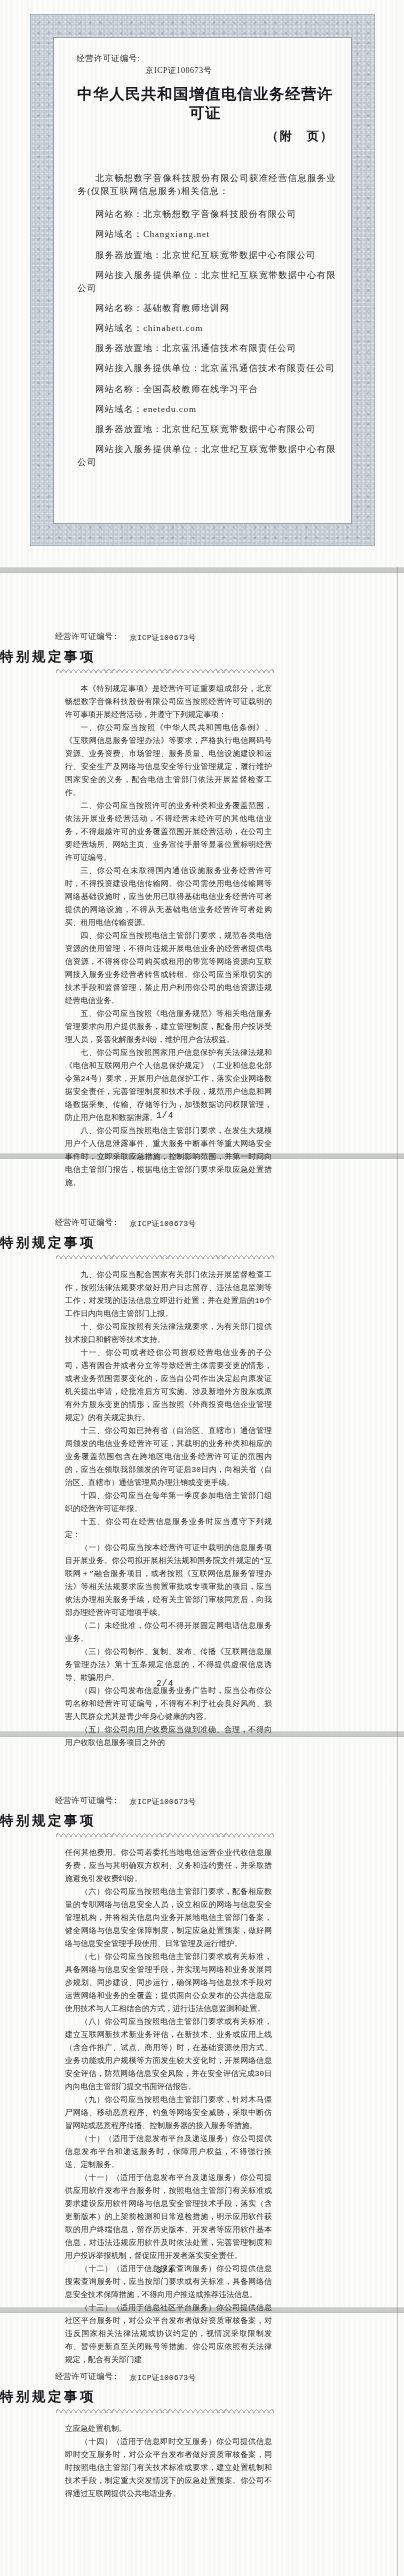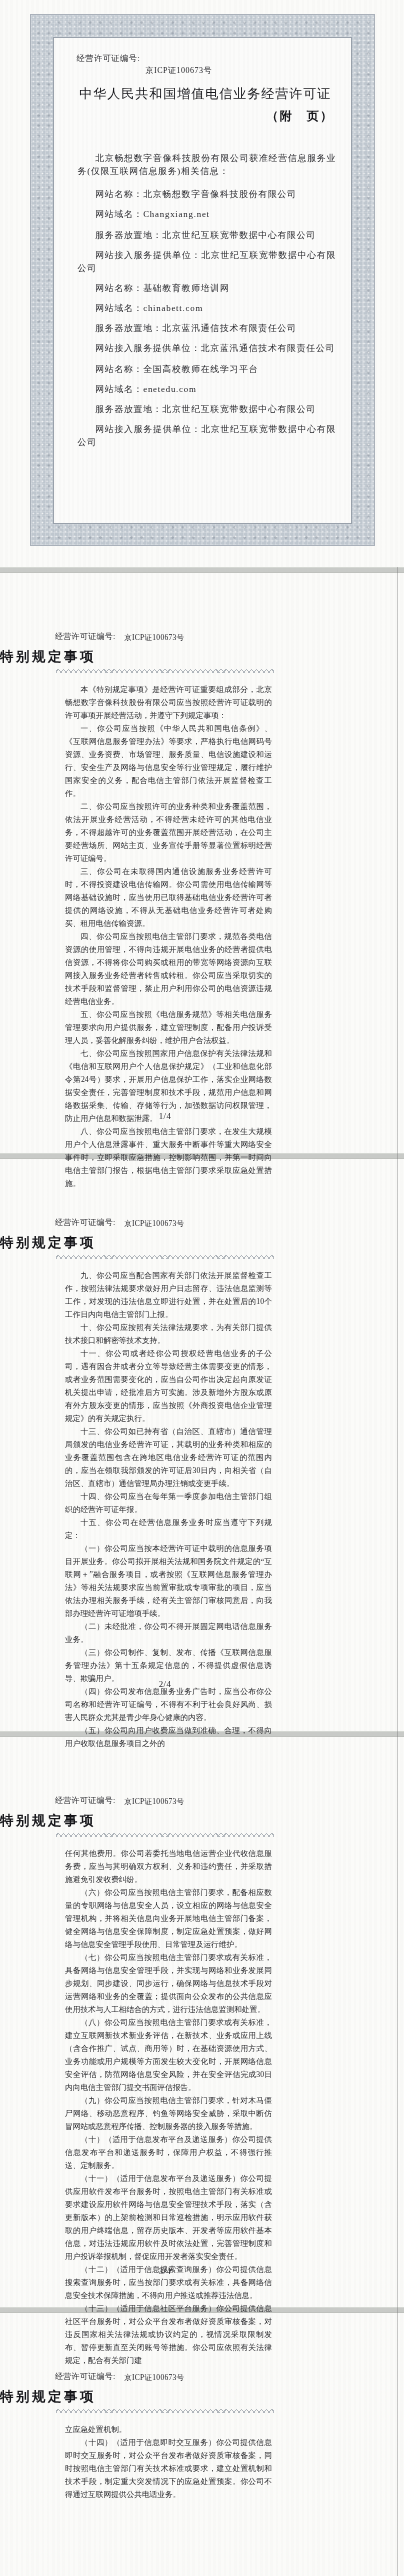--- a/index.html
+++ b/index.html
@@ -26,28 +26,28 @@
     background-size:4.6px 4.6px,10.3px 10.3px,auto,auto;
     background-position:0 0,2.6px 2.6px,0 0,0 0;
   }
   .cert-inner{
     width:100%;height:100%;box-sizing:border-box;background:#fbfbfa;border:0.5px solid #99a1ab;
     padding:15.5px 12.4px 0 23px;
     background-image:repeating-linear-gradient(90deg,rgba(0,0,0,.012) 0 2.1px,transparent 2.1px 4.6px);
   }
   .cert-no-label{font-size:8.2px;letter-spacing:0.5px;color:#1e1e22;}
   .cert-no-value{display:block;margin:1px 0 0 69px;font-size:8px;letter-spacing:0.5px;color:#1e1e22;}
-  .cert-title{margin:8.2px 5.2px 0 0;text-align:center;font-size:13px;font-weight:400;letter-spacing:1px;color:#17171b;}
+  .cert-title{margin:8.2px 5.2px 0 0;text-align:center;font-size:15px;font-weight:700;letter-spacing:1px;color:#17171b;}
   .cert-subtitle{margin:5.2px 5.2px 0 0;text-align:right;font-size:12px;font-weight:700;letter-spacing:1.5px;color:#17171b;}
   .cert-body{margin:27px 3px 0 1px;}
   .cert-body p{margin:0 0 7.2px 0;font-size:8.8px;line-height:13px;letter-spacing:0.8px;text-indent:2em;text-align:justify;color:#1f1f24;}
   .cert-body p.intro{margin-bottom:10.3px;}
 
   
-  .prov-page{position:absolute;left:0;width:330px;box-sizing:border-box;}
+  .prov-page{position:absolute;left:0;width:330px;box-sizing:border-box;font-family:Liberation Mono, monospace;}
   .prov-head{margin-left:55px;padding-top:58px;font-size:8px;letter-spacing:0.3px;color:#1f1f24;}
   .prov-head .pno{margin-left:6.2px;font-size:7.5px;position:relative;top:1px;}
   .ptitle{margin:6.2px 0 3.1px 0;text-align:left;font-size:13.4px;font-weight:700;letter-spacing:2.6px;color:#17171b;}
   .pzigzag{
     height:4.1px;margin:0 56px 9.3px 56px;opacity:.75;
     background:
       repeating-linear-gradient(45deg,#99a0a8 0 0.8px,transparent 0.8px 3.6px),
       repeating-linear-gradient(-45deg,#99a0a8 0 0.8px,transparent 0.8px 3.6px);
   }
   .pbody{margin:0 58px 0 65px;font-size:7.7px;line-height:13px;text-align:justify;color:#26262a;}

